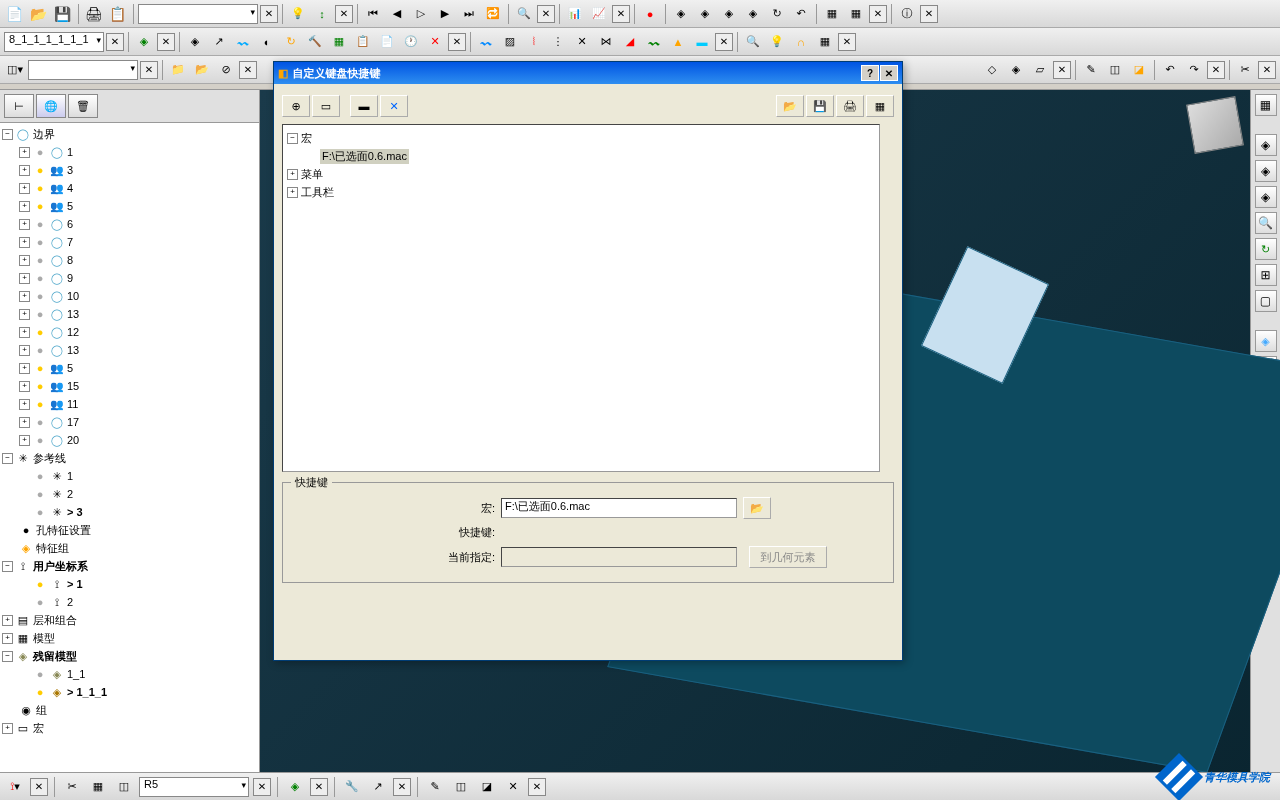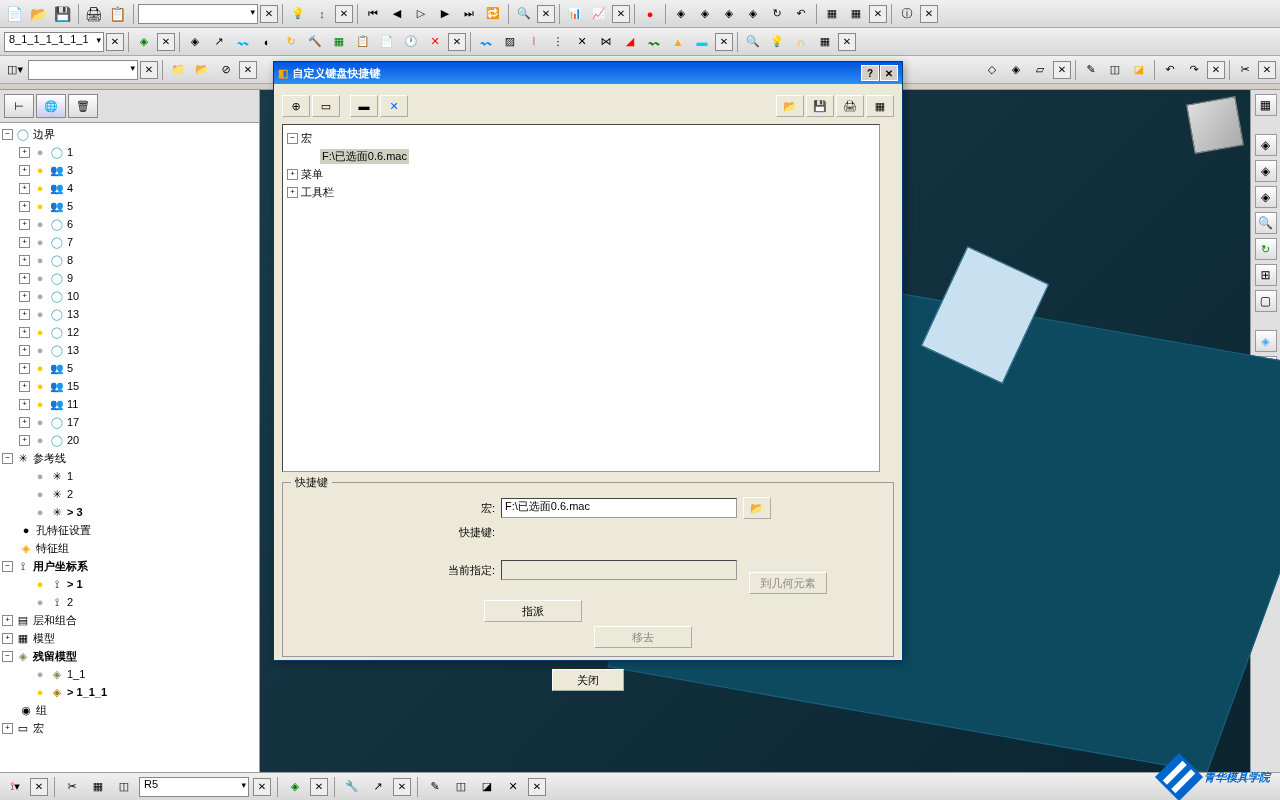--- a/index.html
+++ b/index.html
@@ -35,21 +35,21 @@
 .tree-selected { background: #d0d0c0; padding: 0 2px; }
 .fieldset { border: 1px solid #999; margin-top: 10px; padding: 8px 12px; position: relative; }
 .fieldset-label { position: absolute; top: -8px; left: 8px; background: #ece9d8; padding: 0 4px; }
 .form-row { display: flex; align-items: center; margin: 6px 0; gap: 6px; }
 .form-label { width: 200px; text-align: right; }
 .form-input { height: 20px; background: white; border: 1px inset #999; padding: 0 3px; flex: 1; max-width: 236px; }
 .form-input.sel { background: #316ac5; color: white; }
 .form-input.disabled { background: #ece9d8; }
 .form-btn { width: 28px; height: 22px; border: 1px outset #fff; background: #ece9d8; cursor: pointer; display: flex; align-items: center; justify-content: center; }
 .action-btn { height: 22px; padding: 0 20px; border: 1px outset #fff; background: #ece9d8; cursor: pointer; min-width: 98px; }
-.action-btn.disabled { color: #888; margin-top: 26px; }
+.action-btn.disabled { color: #888; }
 .button-row { display: flex; justify-content: center; gap: 12px; margin-top: 4px; }
 .status-bar { position: absolute; bottom: 0; left: 0; right: 0; height: 28px; background: linear-gradient(#f0f0f0,#d8d8d8); border-top: 1px solid #999; display: flex; align-items: center; padding: 0 4px; gap: 4px; }
 .watermark { position: absolute; bottom: 6px; right: 10px; display: flex; align-items: center; gap: 8px; font-size: 26px; font-weight: bold; color: #0066cc; font-style: italic; }
 .wm-logo { width: 34px; height: 34px; background: #0066cc; transform: rotate(45deg); position: relative; }
 .wm-logo::before, .wm-logo::after { content: ""; position: absolute; background: white; }
 .wm-logo::before { width: 6px; height: 28px; left: 8px; top: 3px; }
 .wm-logo::after { width: 6px; height: 28px; left: 20px; top: 3px; }
 .viewcube { position: absolute; top: 10px; right: 10px; width: 50px; height: 50px; background: linear-gradient(135deg,#ddd,#aaa); border: 1px solid #888; transform: rotate(-10deg); }
 .ic { display: inline-block; font-size: 14px; }
 .indent { display: inline-block; }
@@ -558,27 +558,20 @@
         <div class="form-btn">📂</div>
       </div>
       <div class="form-row">
         <div class="form-label">快捷键:</div>
       </div>
       <div class="form-row">
         <div class="form-label">当前指定:</div>
         <div class="form-input disabled"><span></span></div>
         <button class="action-btn disabled" style="margin-left:6px;min-width:78px;padding:0 6px">到几何元素</button>
       </div>
-      <div class="button-row">
-        <button class="action-btn">指派</button>
-        <button class="action-btn disabled">移去</button>
-      </div>
-    </div>
-    <div class="button-row" style="margin-top:12px">
-      <button class="action-btn" style="min-width:72px">关闭</button>
     </div>
   </div>
 </div>
 
 <div class="status-bar">
   <span class="tool-btn"><span style="color:red">⟟</span>▾</span>
   <span class="close-x">✕</span>
   <span class="sep"></span>
   <span class="tool-btn">✂</span>
   <span class="tool-btn">▦</span>

